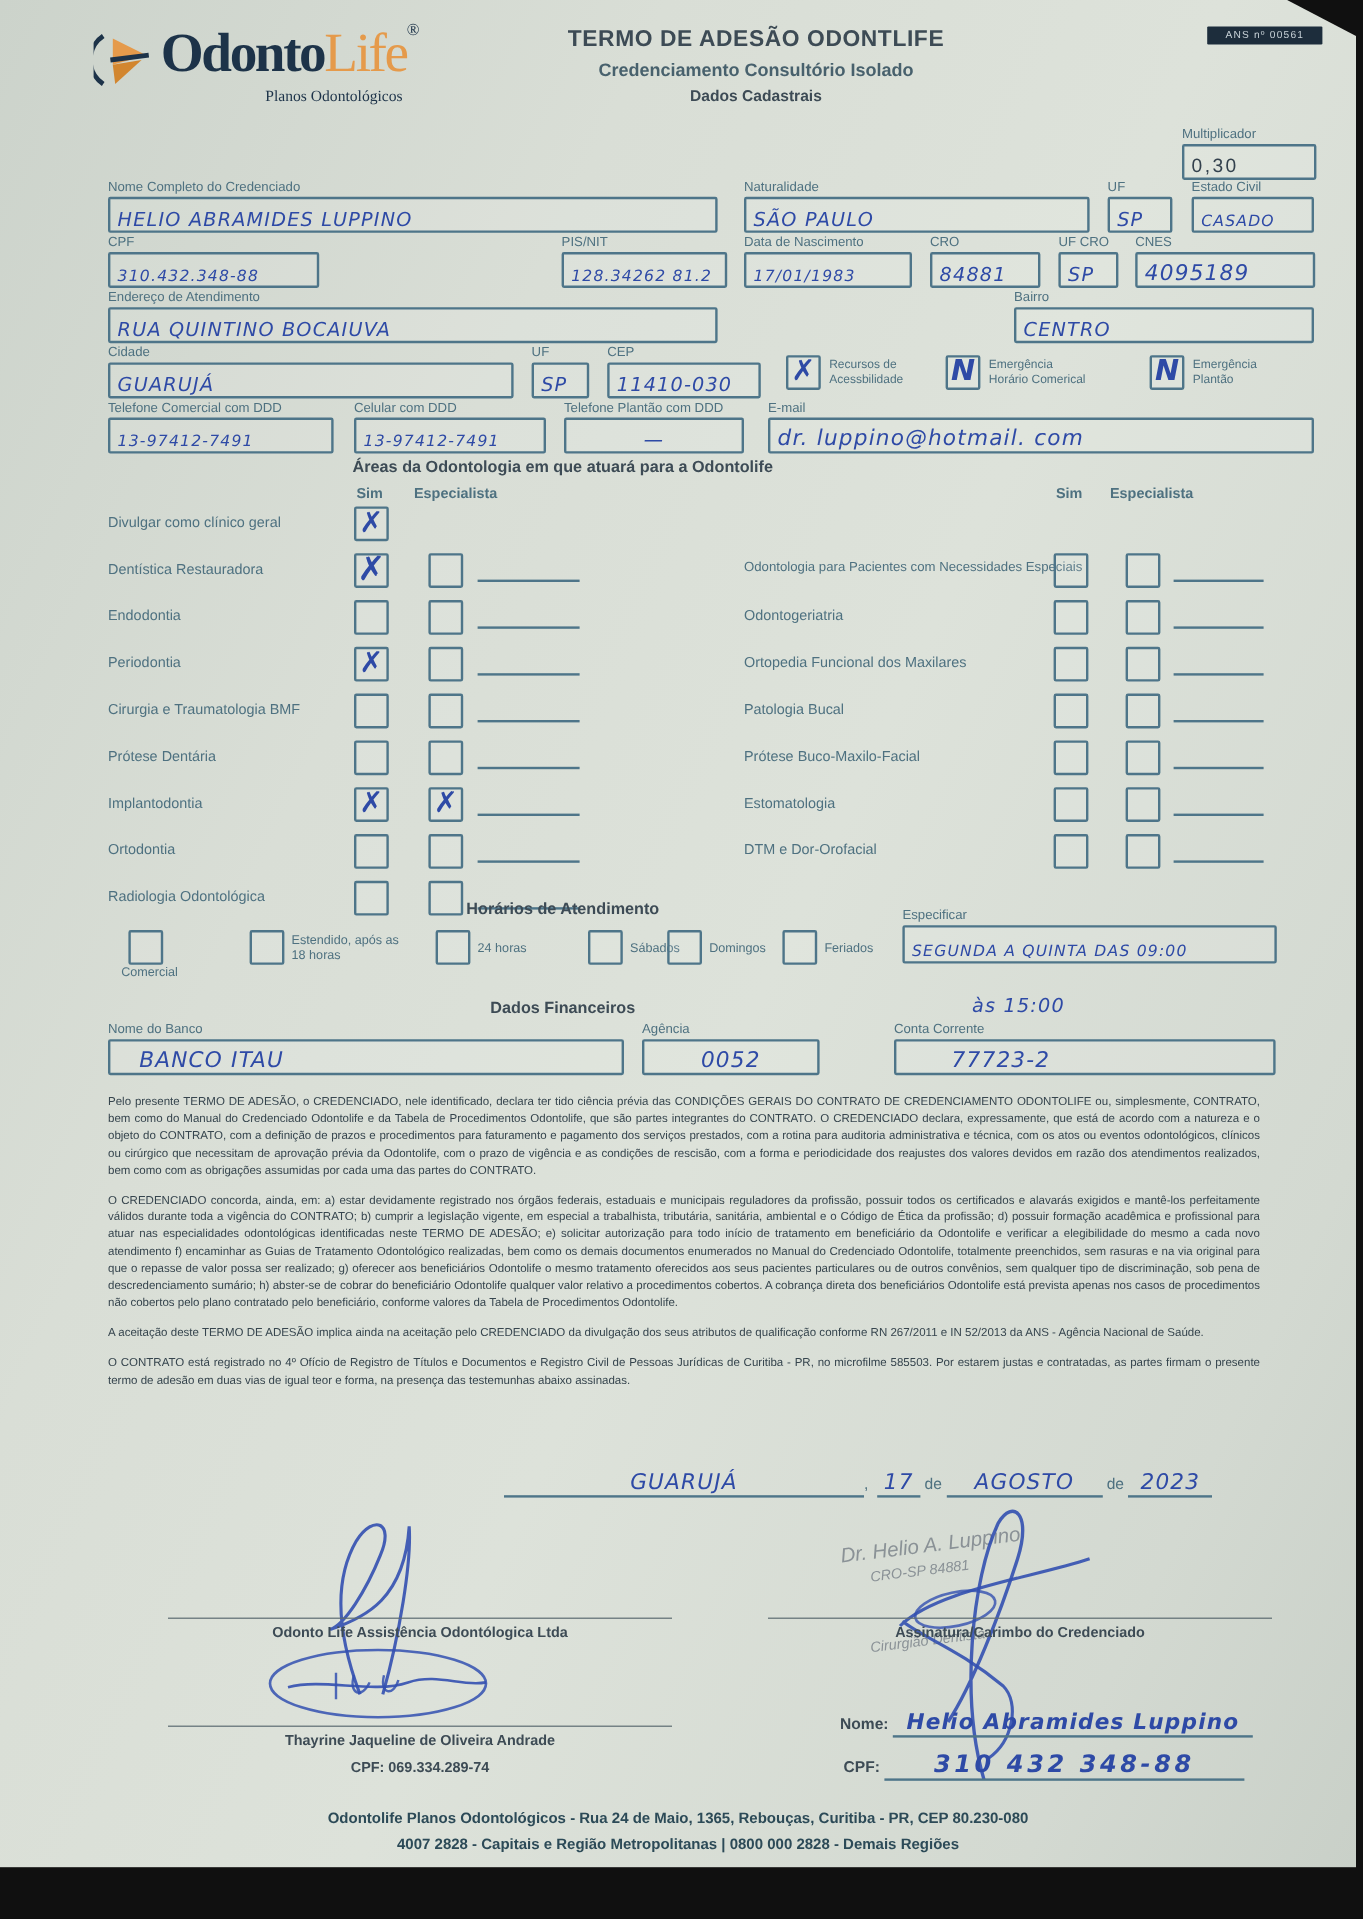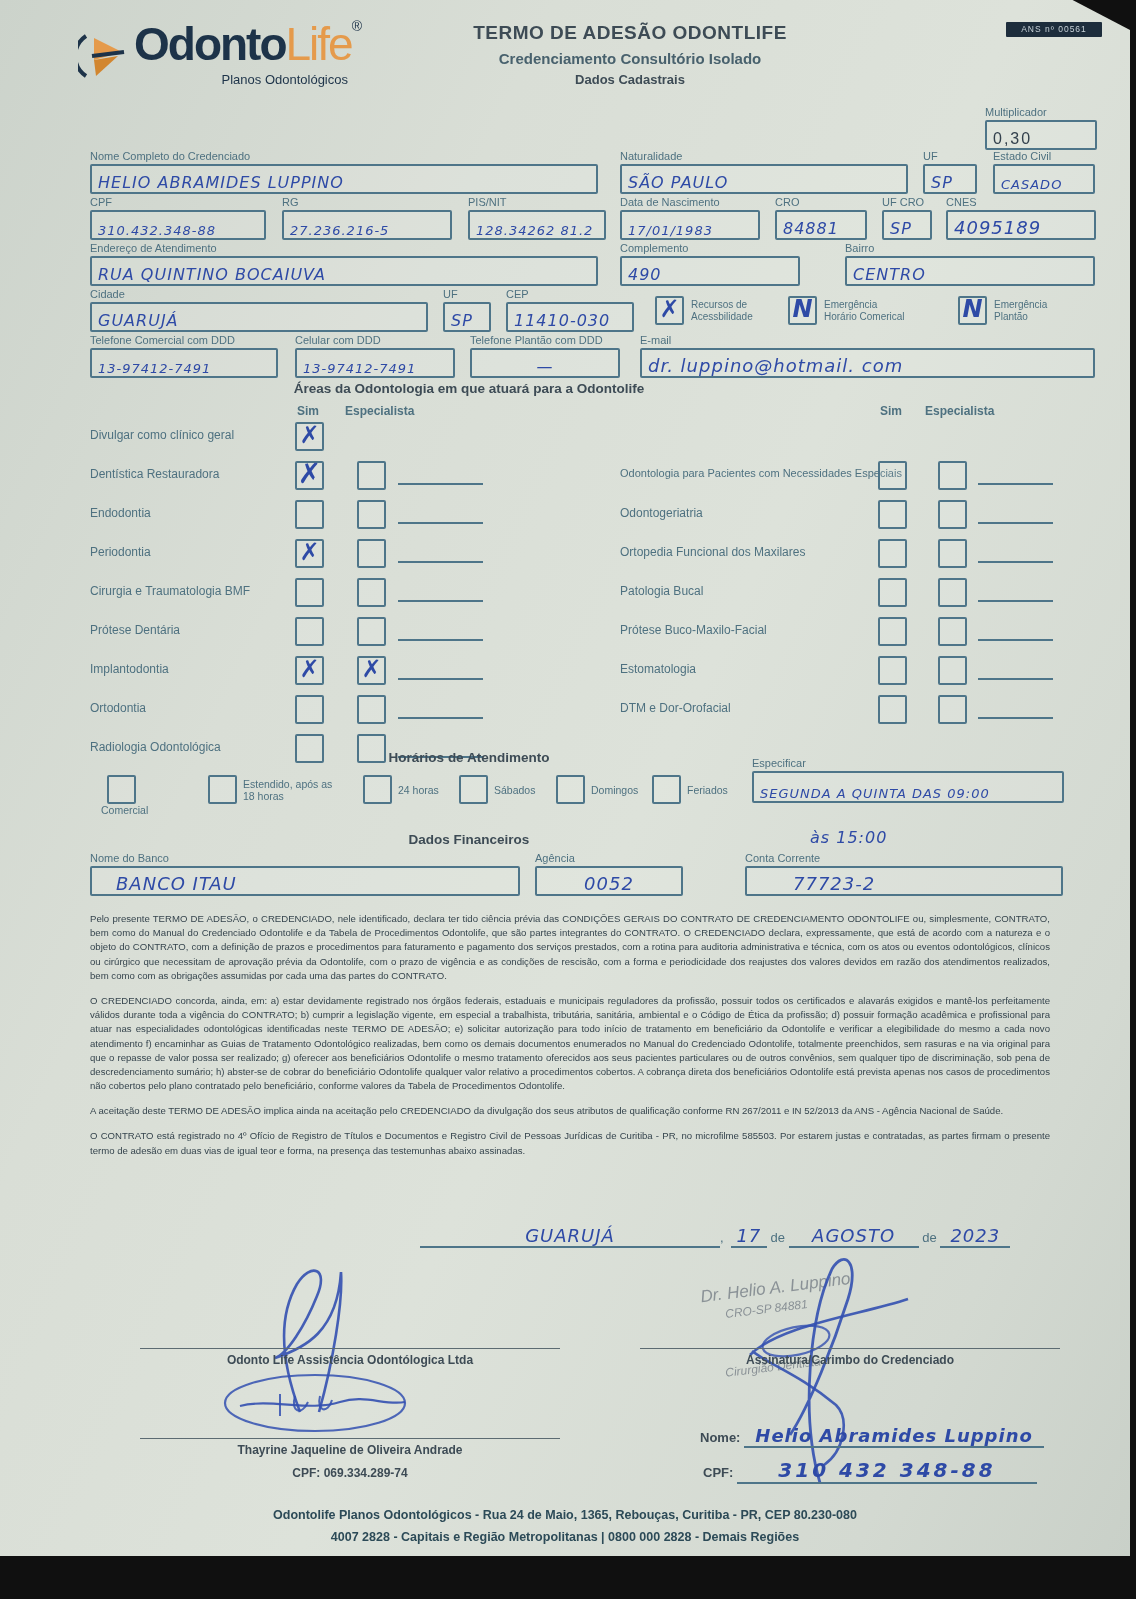--- a/index.html
+++ b/index.html
@@ -4,21 +4,21 @@
 <style>
   html,body{margin:0;padding:0;background:#101010;width:1136px;height:1599px;overflow:hidden;
     font-family:"Liberation Sans",sans-serif;}
   #paper{position:absolute;left:0;top:0;width:1130px;height:1556px;
     background:linear-gradient(115deg,#ccd3cb 0%,#d9ded6 30%,#dde2da 55%,#d3d9d1 85%,#c9d0c8 100%);
     overflow:hidden;}
   .corner-tr{position:absolute;top:0;right:0;width:70px;height:30px;background:#101010;
     clip-path:polygon(100% 0,18% 0,100% 100%);}
   
   .logo-wrap{position:absolute;left:78px;top:18px;width:330px;height:90px;}
-  .logo-line{display:flex;align-items:center;}
+  .logo-line{display:flex;align-items:flex-start;font-family:Liberation Serif, serif;}
   .logo-icon{width:52px;height:52px;margin-top:6px;margin-right:4px;}
   .brand{font-size:46px;font-weight:bold;letter-spacing:-2px;line-height:52px;}
   .brand-odonto{color:#1d3349;}
   .brand-life{color:#e59a4b;font-weight:normal;}
   .brand-reg{font-size:14px;color:#1d3349;vertical-align:top;}
   .logo-tagline{font-size:13px;color:#1d3349;text-align:right;margin-top:2px;padding-right:14px;}
   .hdr-titles{position:absolute;left:400px;top:22px;width:460px;text-align:center;color:#3d4b55;}
   .hdr-t1{font-size:19px;font-weight:bold;letter-spacing:.5px;}
   .hdr-t2{font-size:15px;font-weight:bold;color:#48616d;margin-top:6px;}
   .hdr-t3{font-size:13px;font-weight:bold;color:#3d4b55;margin-top:5px;}
@@ -123,26 +123,20 @@
         <span class="hw hw-sm">CASADO</span>
       </div>
   </div>
 
   <div class="fld" style="left:90px;top:196px;width:176px;">
     <div class="lbl">CPF</div>
     <div class="box">
         <span class="hw hw-sm">310.432.348-88</span>
       </div>
   </div>
-  <div class="fld" style="left:282px;top:196px;width:170px;">
-    <div class="lbl">RG</div>
-    <div class="box">
-        <span class="hw hw-sm">27.236.216-5</span>
-      </div>
-  </div>
   <div class="fld" style="left:468px;top:196px;width:138px;">
     <div class="lbl">PIS/NIT</div>
     <div class="box">
         <span class="hw hw-sm">128.34262 81.2</span>
       </div>
   </div>
   <div class="fld" style="left:620px;top:196px;width:140px;">
     <div class="lbl">Data de Nascimento</div>
     <div class="box">
         <span class="hw hw-sm">17/01/1983</span>
@@ -164,26 +158,20 @@
     <div class="lbl">CNES</div>
     <div class="box">
         <span class="hw hw-lg">4095189</span>
       </div>
   </div>
 
   <div class="fld" style="left:90px;top:242px;width:508px;">
     <div class="lbl">Endereço de Atendimento</div>
     <div class="box">
         <span class="hw">RUA QUINTINO BOCAIUVA</span>
-      </div>
-  </div>
-  <div class="fld" style="left:620px;top:242px;width:180px;">
-    <div class="lbl">Complemento</div>
-    <div class="box">
-        <span class="hw">490</span>
       </div>
   </div>
   <div class="fld" style="left:845px;top:242px;width:250px;">
     <div class="lbl">Bairro</div>
     <div class="box">
         <span class="hw">CENTRO</span>
       </div>
   </div>
 
   <div class="fld" style="left:90px;top:288px;width:338px;">
@@ -429,21 +417,21 @@
         <span class="mk"></span>
       </div>
     <div class="cblab">Estendido, após as 18 horas</div>
   </div>
   <div class="hopt" style="left:363px;top:775px;">
     <div class="cb">
         <span class="mk"></span>
       </div>
     <div class="cblab">24 horas</div>
   </div>
-  <div class="hopt" style="left:459px;top:775px;">
+  <div class="hopt" style="left:490px;top:775px;">
     <div class="cb">
         <span class="mk"></span>
       </div>
     <div class="cblab">Sábados</div>
   </div>
   <div class="hopt" style="left:556px;top:775px;">
     <div class="cb">
         <span class="mk"></span>
       </div>
     <div class="cblab">Domingos</div>

